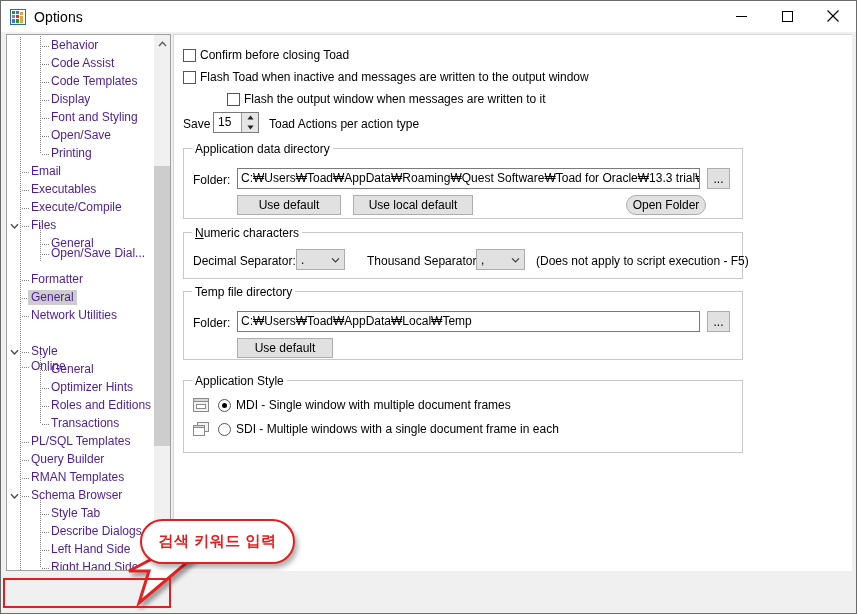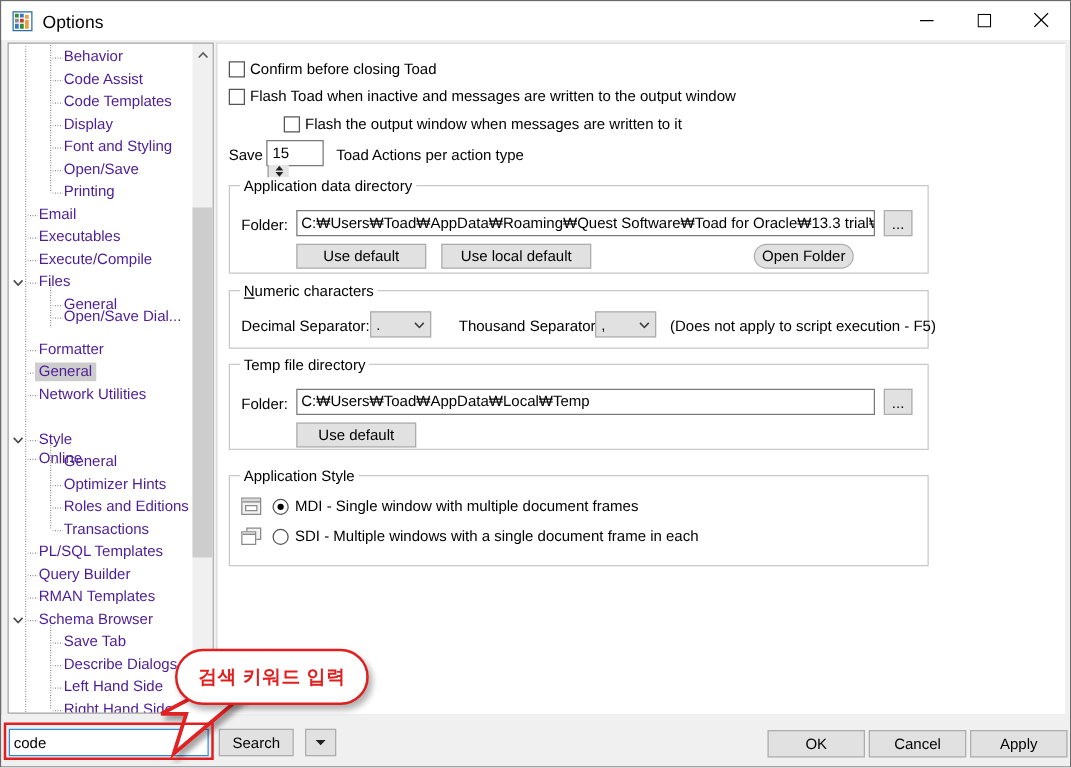--- a/index.html
+++ b/index.html
@@ -427,21 +427,21 @@
           <div class="dotline-h" style="left: 15px; top: 9px; width: 8px;"></div>
           <div class="expander" style="left: 2px; top: 3px;">
             <svg width="9" height="6" viewBox="0 0 9 6">
               <polyline points="1,1.3 4.5,5 8,1.3" fill="none" stroke="#4d4d4d" stroke-width="1.4"></polyline>
             </svg>
           </div>
           <span class="lbl" style="position: absolute; left: 21px; top: 1px;">Schema Browser</span>
         </div>
         <div class="node" style="position: absolute; left: 0px; top: 470px; width: 148px;">
           <div class="dotline-h" style="left: 35px; top: 9px; width: 8px;"></div>
-          <span class="lbl" style="position: absolute; left: 41px; top: 1px;">Save Tab</span>
+          <span class="lbl" style="position: absolute; left: 41px; top: 1px;">Style Tab</span>
         </div>
         <div class="node" style="position: absolute; left: 0px; top: 488px; width: 148px;">
           <div class="dotline-h" style="left: 35px; top: 9px; width: 8px;"></div>
           <span class="lbl" style="position: absolute; left: 41px; top: 1px;">Describe Dialogs</span>
         </div>
         <div class="node" style="position: absolute; left: 0px; top: 506px; width: 148px;">
           <div class="dotline-h" style="left: 35px; top: 9px; width: 8px;"></div>
           <span class="lbl" style="position: absolute; left: 41px; top: 1px;">Left Hand Side</span>
         </div>
         <div class="node" style="position: absolute; left: 0px; top: 524px; width: 148px;">
@@ -474,21 +474,21 @@
     <div class="chk-row" style="left:9px; top:35px;">
       <span class="checkbox"></span>
       <span>Flash Toad when inactive and messages are written to the output window</span>
     </div>
     <div class="chk-row" style="left:9px; top:57px;padding-left:44px;">
       <span class="checkbox"></span>
       <span>Flash the output window when messages are written to it</span>
     </div>
 
     <span class="lbl-abs" style="left:9px; top:82px;">Save</span>
-    <div id="spin-box" style="left:39px; top:77px; width:46px; height:21px;flex-direction:column;">
+    <div id="spin-box" style="left:39px; top:77px; width:46px; height:21px;">
       <span class="sval">15</span>
       <span class="sbtns">
         <span class="sb">
           <svg width="7" height="5" viewBox="0 0 7 5">
               <polygon points="3.5,0.6 6.6,4.4 0.4,4.4" fill="#222"></polygon>
             </svg>
         </span>
         <span class="sb">
           <svg width="7" height="5" viewBox="0 0 7 5">
               <polygon points="3.5,4.4 0.4,0.6 6.6,0.6" fill="#222"></polygon>
@@ -498,21 +498,21 @@
     </div>
     <span class="lbl-abs" style="left:95px; top:82px;">Toad Actions per action type</span>
 
     <div class="group" style="left:9px; top:113px; width:560px; height:71px;">
       <span class="legend">Application data directory</span>
       <span class="lbl-abs" style="left:9px; top:24px;">Folder:</span>
       <div class="txtfield" style="left:53px; top:19px; width:463px; height:21px;">C:₩Users₩Toad₩AppData₩Roaming₩Quest Software₩Toad for Oracle₩13.3 trial₩</div>
       <div class="btn" style="left:523px; top:19px; width:23px; height:21px;">...</div>
       <div class="btn" style="left:53px; top:46px; width:104px; height:20px;">Use default</div>
       <div class="btn" style="left:169px; top:46px; width:120px; height:20px;">Use local default</div>
-      <div class="btn" style="left:419px; top:46px; width:80px; height:20px;border-radius:10px;">Open Folder</div>
+      <div class="btn" style="left:442px; top:46px; width:80px; height:20px;border-radius:10px;">Open Folder</div>
     </div>
 
     <div class="group" style="left:9px; top:197px; width:560px; height:47px;">
       <span class="legend"><span class="acc">N</span><span>umeric characters</span></span>
       <span class="lbl-abs" style="left:9px; top:21px;">Decimal Separator:</span>
       <div class="combo" style="left:112px; top:16px; width:49px; height:21px;">
         <span class="val">.</span>
         <span class="chev">
           <svg width="9" height="6" viewBox="0 0 9 6">
               <polyline points="1,1.3 4.5,5 8,1.3" fill="none" stroke="#3a3a3a" stroke-width="1.2"></polyline>
@@ -557,33 +557,20 @@
           <span class="w1" style="left:4px;top:0;width:12px;height:10px;"></span>
           <span class="w1" style="left:0;top:3px;width:12px;height:11px;background:#fff;"></span>
           <span class="bar" style="left:1px;top:4px;width:10px;height:2px;"></span>
         </span>
         <span class="radio"></span>
         <span>SDI - Multiple windows with a single document frame in each</span>
       </div>
     </div>
   </div>
 
-  <div id="bottom">
-    <div id="search-input">code</div>
-    <div class="btn" style="left:174px; top:11px; width:60px; height:22px;">Search</div>
-    <div class="btn" style="left:243px; top:11px; width:25px; height:22px;">
-      <svg width="9" height="6" viewBox="0 0 9 6">
-          <polygon points="0.5,1 8.5,1 4.5,5.2" fill="#222"></polygon>
-        </svg>
-    </div>
-
-    <div class="btn" style="left:613px; top:12px; width:78px; height:22px;">OK</div>
-    <div class="btn" style="left:694px; top:12px; width:78px; height:22px;">Cancel</div>
-    <div class="btn" style="left:775px; top:12px; width:78px; height:22px;">Apply</div>
-  </div>
 
   <svg id="callout-tail" width="110" height="70" viewBox="0 0 110 70">
     <defs>
       <filter id="sh" x="-30%" y="-30%" width="180%" height="180%">
         <feDropShadow dx="3" dy="4" stdDeviation="2" flood-color="#000" flood-opacity="0.35"></feDropShadow>
       </filter>
     </defs>
     <polygon points="50,8 82,8 18,62 28,30 8,30" fill="#ffffff" stroke="#e02020" stroke-width="3" filter="url(#sh)"></polygon>
   </svg>
 

